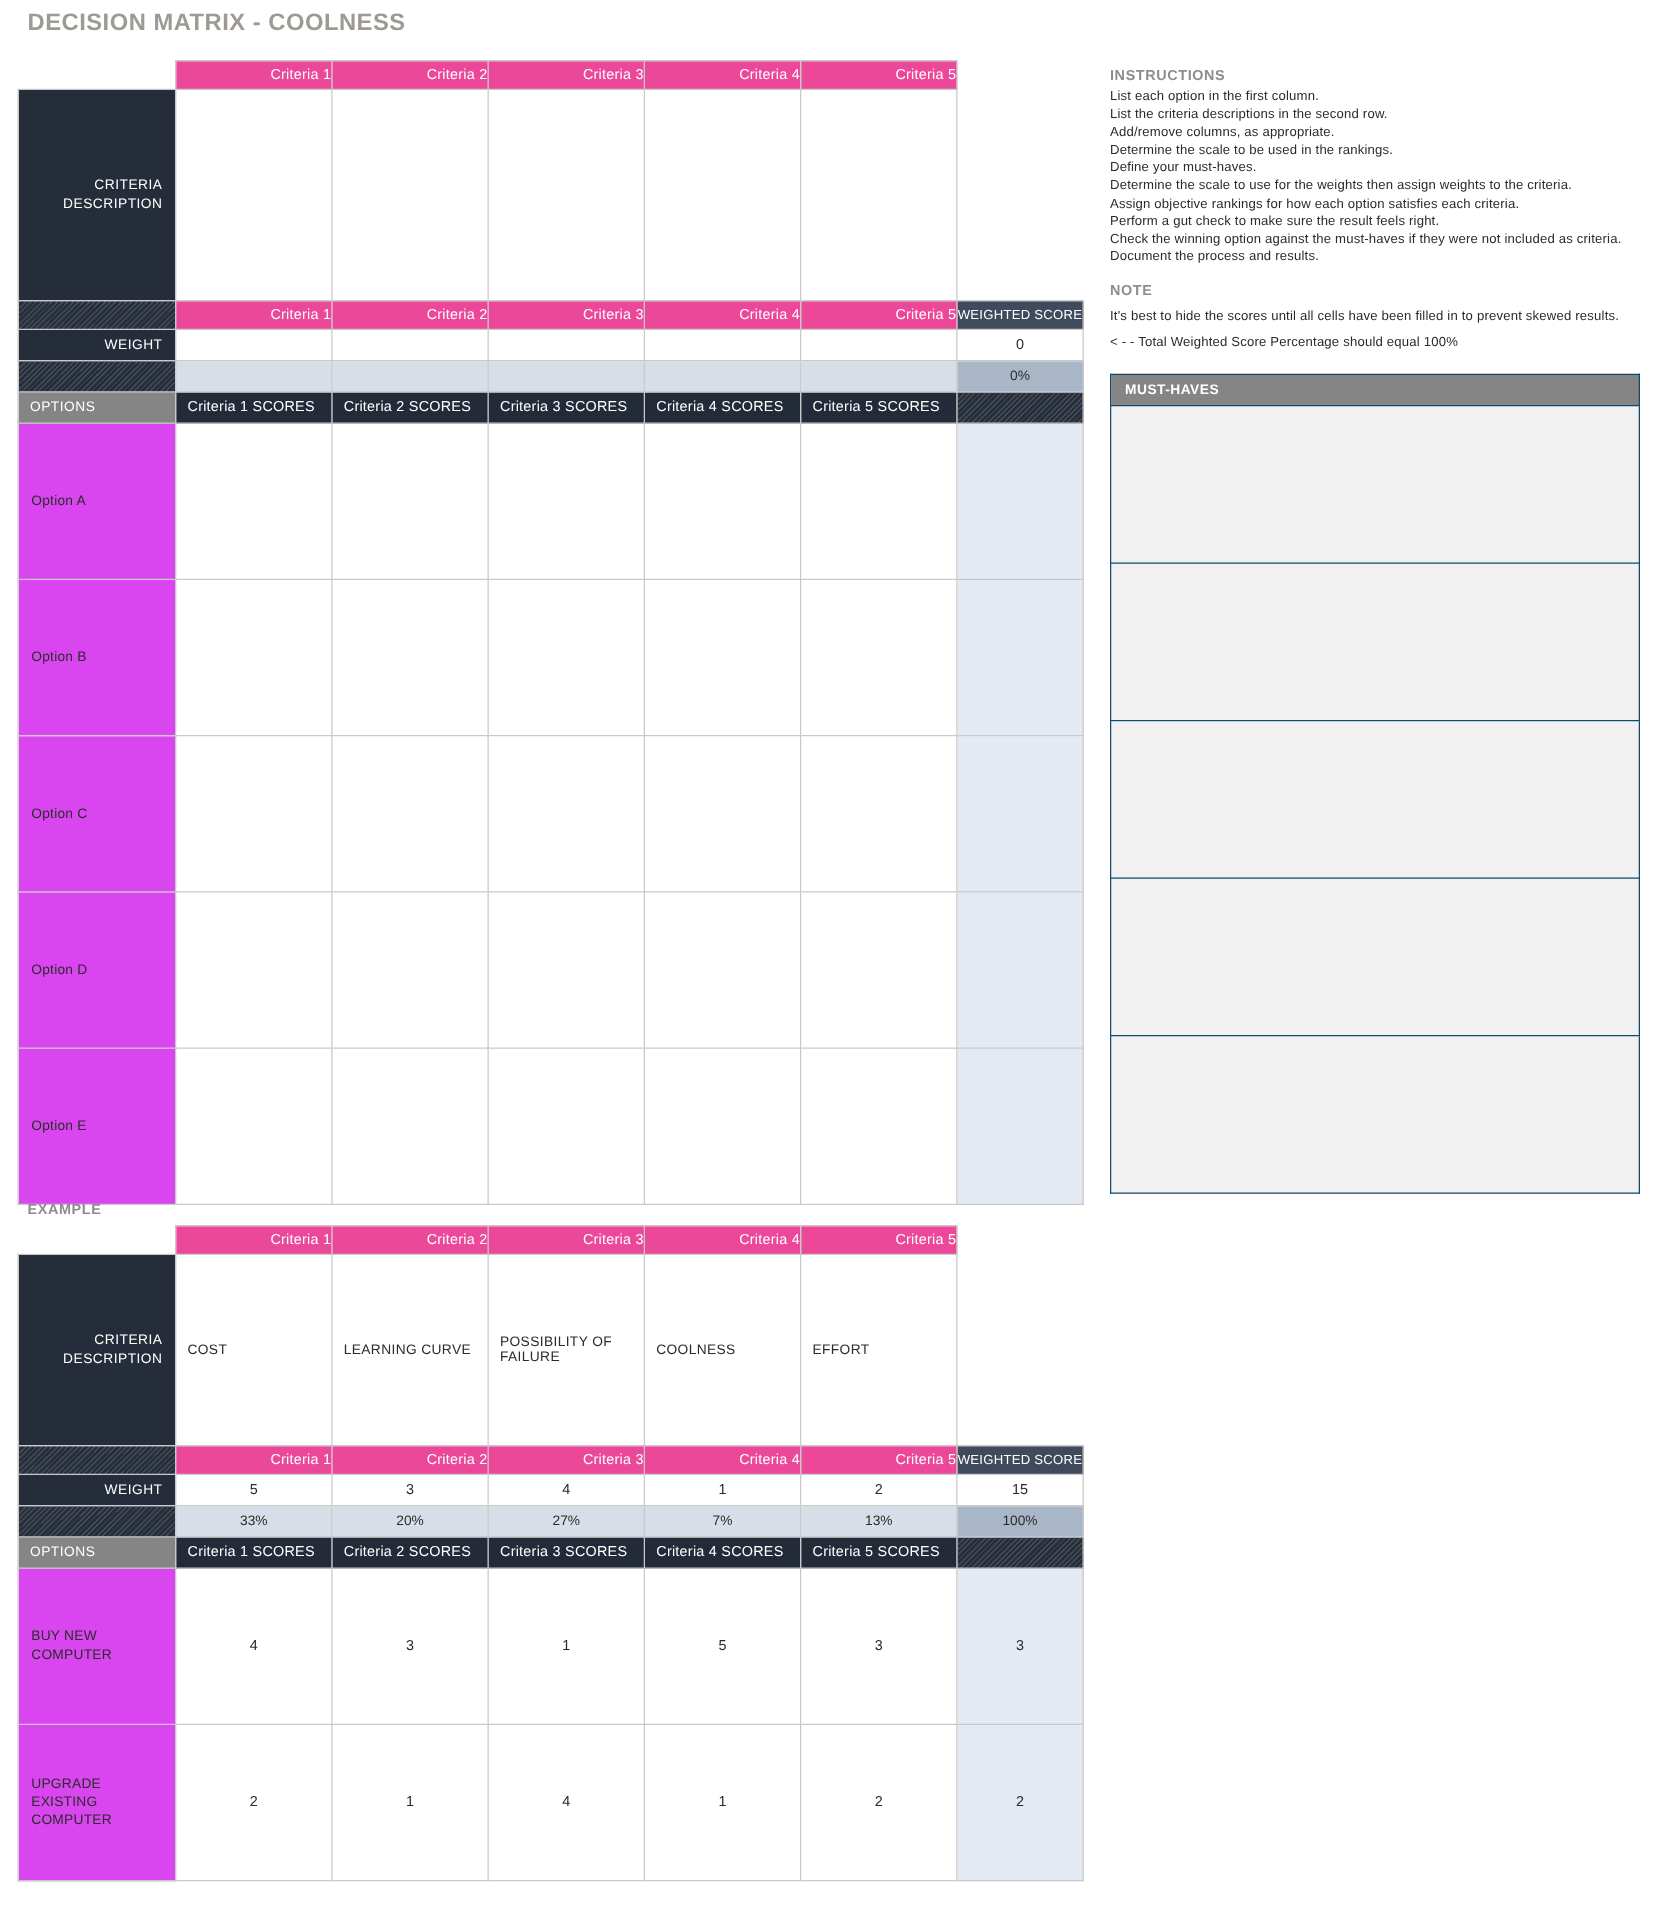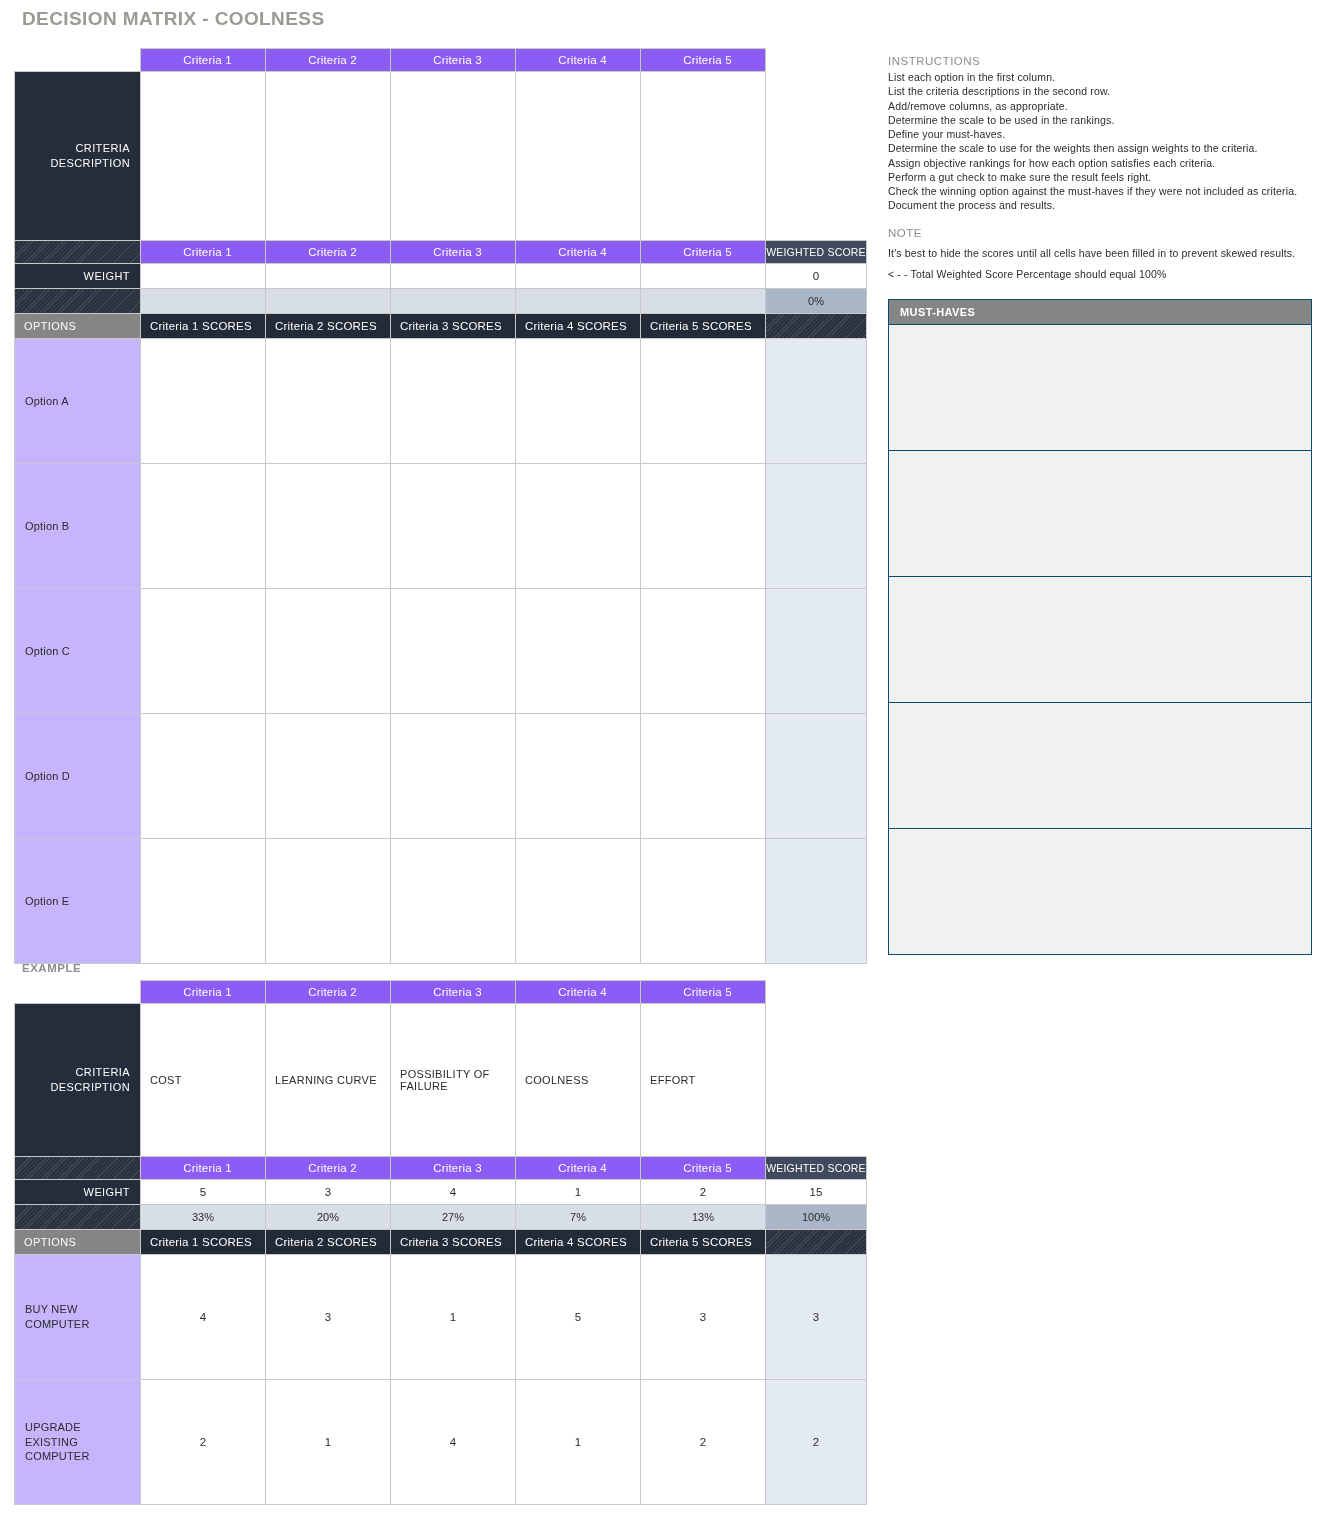--- a/index.html
+++ b/index.html
@@ -59,25 +59,25 @@
   .col-opt   { width: 126px; }
   .col-crit  { width: 125px; }
   .col-score { width: 101px; }
 
   
   .blank-cell {
     background: #ffffff;
     border: none !important;
   }
   .crit-head {
-    background: #8b5cf6;
-    color: #ffffff;
-    font-size: 11.5px;
-    font-weight: bold;
-    text-align: center;
+    background: #ec4899;
+    color: #ffffff;
+    font-size: 11.5px;
+    font-weight: bold;
+    text-align: right;
     padding: 5px 0 5px 9px !important;
     letter-spacing: 0.2px;
   }
   .crit-score-head {
     background: #232b38;
     color: #ffffff;
     font-size: 11.5px;
     font-weight: bold;
     text-align: left;
     padding: 6px 0 6px 9px !important;
@@ -145,21 +145,21 @@
     color: #2b2b2b;
   }
   .pct-total-cell {
     background: #a9b6c7;
     text-align: center;
     font-size: 11px;
     padding: 6px 0 !important;
     color: #2b2b2b;
   }
   .option-name {
-    background: #c4b5fd;
+    background: #d946ef;
     font-size: 11px;
     color: #2b2b2b;
     text-align: left;
     padding: 0 6px 0 10px !important;
     line-height: 1.35;
     letter-spacing: 0.2px;
   }
   .score-cell {
     background: #ffffff;
     text-align: center;
@@ -177,21 +177,21 @@
 
   
   .side {
     position: absolute;
     left: 888px;
     top: 55px;
     width: 424px;
   }
   .side-head {
     font-size: 11.5px;
-    font-weight: normal;
+    font-weight: bold;
     color: #8d8d8d;
     letter-spacing: 0.5px;
     margin: 0 0 3px 0;
   }
   .side-line {
     font-size: 10.5px;
     color: #2b2b2b;
     line-height: 1.36;
     letter-spacing: 0.15px;
   }

